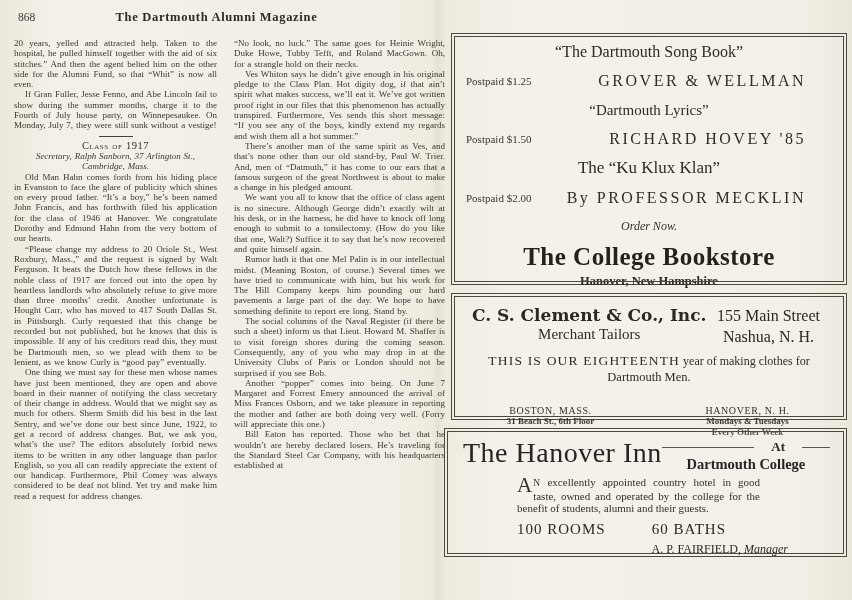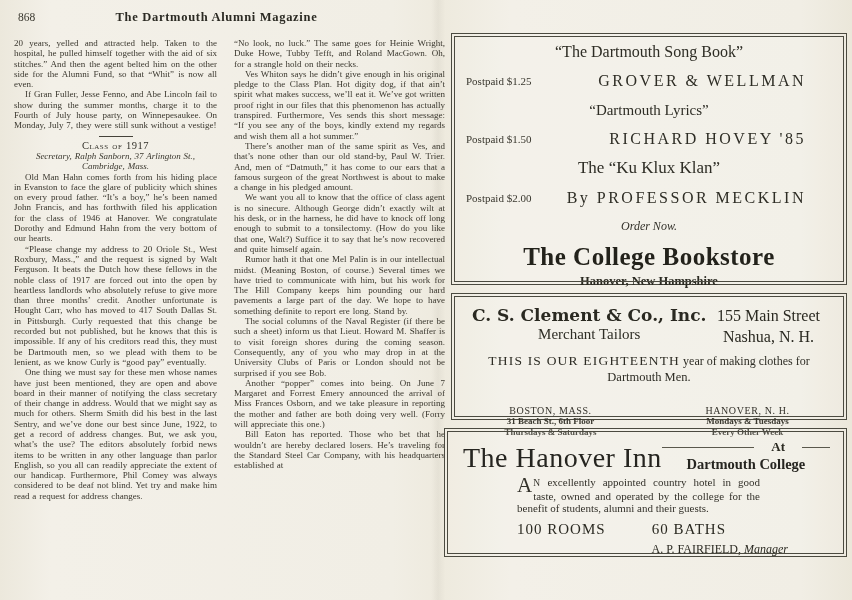--- a/index.html
+++ b/index.html
@@ -57,21 +57,21 @@
   .c-right { text-align:center; font-size:16px; color:#2a2921; line-height:21px; }
   .c-slogan { text-align:center; font-size:12px; margin-top:6px; color:#2e2d25; padding:0 10px; }
   .c-slogan .caps { font-size:13.5px; letter-spacing:1.2px; }
   .c-slogan2 { text-align:center; font-size:12.5px; margin-top:1px; color:#2e2d25; }
   .c-bottom { display:flex; margin-top:20px; }
   .c-bcol { width:50%; text-align:center; }
   .c-city { font-size:10px; letter-spacing:0.6px; color:#33312a; }
   .c-det { font-size:9px; line-height:10.5px; color:#3a382f;font-weight:bold; }
 
   
-  .i-top { display:flex; align-items:flex-end; padding:9px 16px 0 18px; }
+  .i-top { display:flex; align-items:flex-start; padding:9px 16px 0 18px; }
   .i-name { flex:1; font-size:28px; letter-spacing:0.5px; color:#262520; line-height:30px; white-space:nowrap; }
   .i-at-block { width:175px; padding-top:1px; }
   .i-at-row { display:flex; align-items:center; gap:17px; }
   .i-rule { flex:1; border-top:1.5px solid #5a584c; }
   .i-rule.short { flex:0 0 28px; }
   .i-at { font-weight:bold; font-size:13px; color:#2a2921; }
   .i-college { font-weight:bold; font-size:14.5px; text-align:center; margin-top:1px; color:#262520; white-space:nowrap; }
   .i-para { margin:3px 86px 0 72px; font-size:11px; line-height:12.5px; text-align:justify; color:#33312a; }
   .i-para .dc { float:left; font-size:21px; line-height:19px; margin-right:1px; }
   .i-para .n2 { font-size:9.5px; letter-spacing:0.5px; }
@@ -144,21 +144,20 @@
       </div>
     </div>
     <div class="c-slogan">
       <span class="caps">THIS IS OUR EIGHTEENTH</span><span> year of making clothes for</span>
     </div>
     <div class="c-slogan2">Dartmouth Men.</div>
     <div class="c-bottom">
       <div class="c-bcol">
         <div class="c-city">BOSTON, MASS.</div>
         <div class="c-det">31 Beach St., 6th Floor</div>
-        <div class="c-det">Thursdays &amp; Saturdays</div>
       </div>
       <div class="c-bcol">
         <div class="c-city">HANOVER, N. H.</div>
         <div class="c-det">Mondays &amp; Tuesdays</div>
         <div class="c-det">Every Other Week</div>
       </div>
     </div>
   </div>
 
   <div class="ad ad3">

